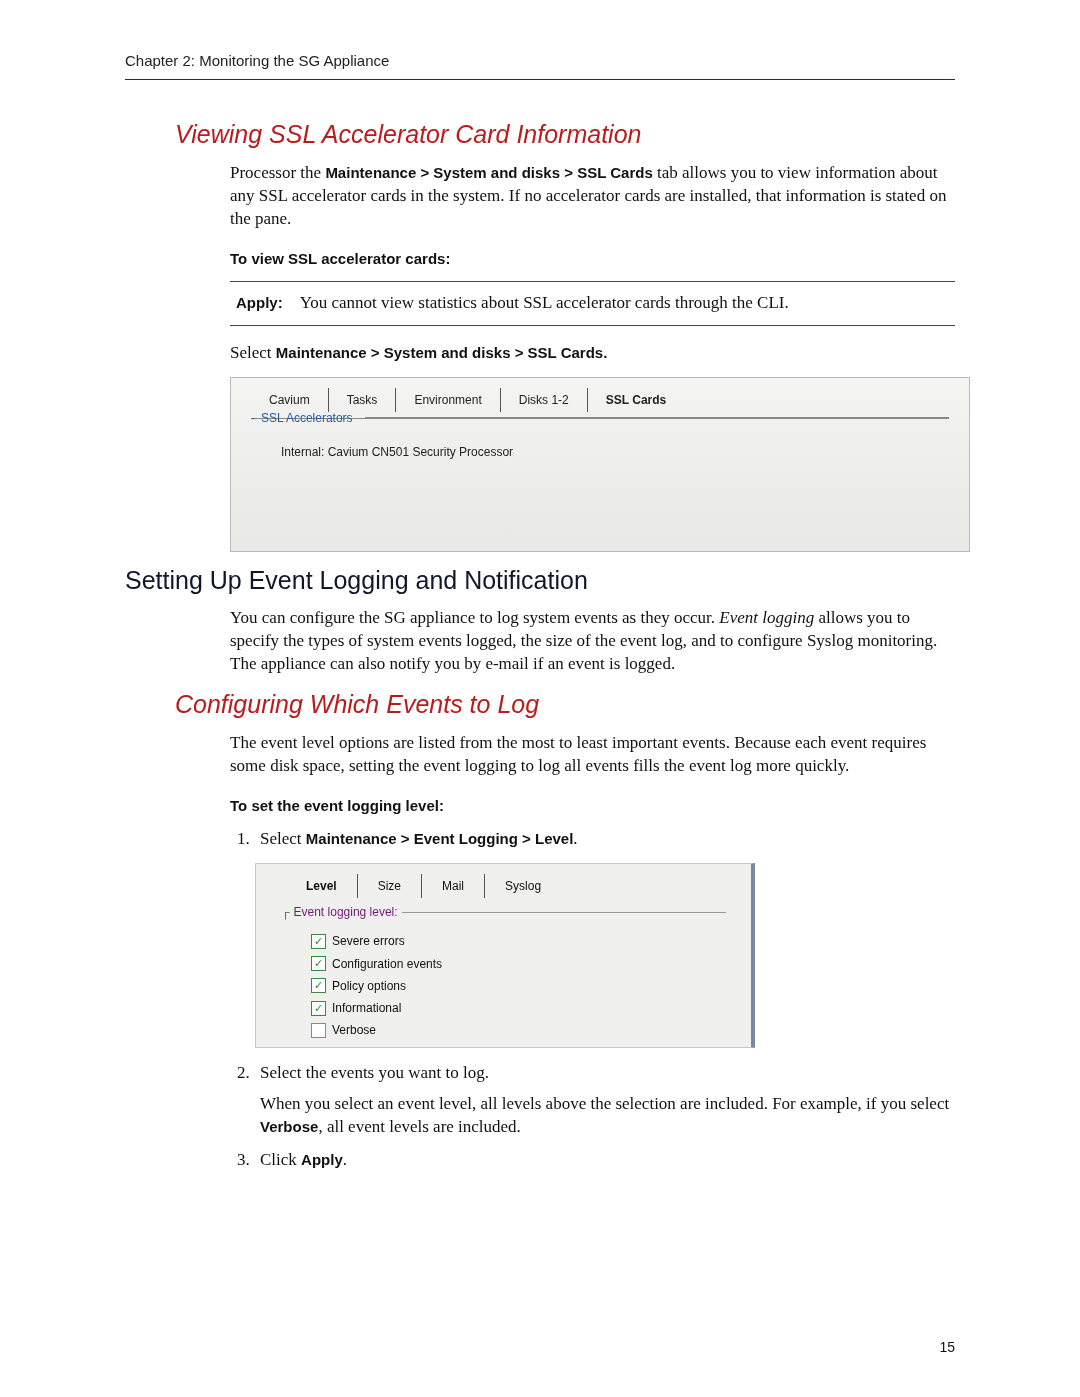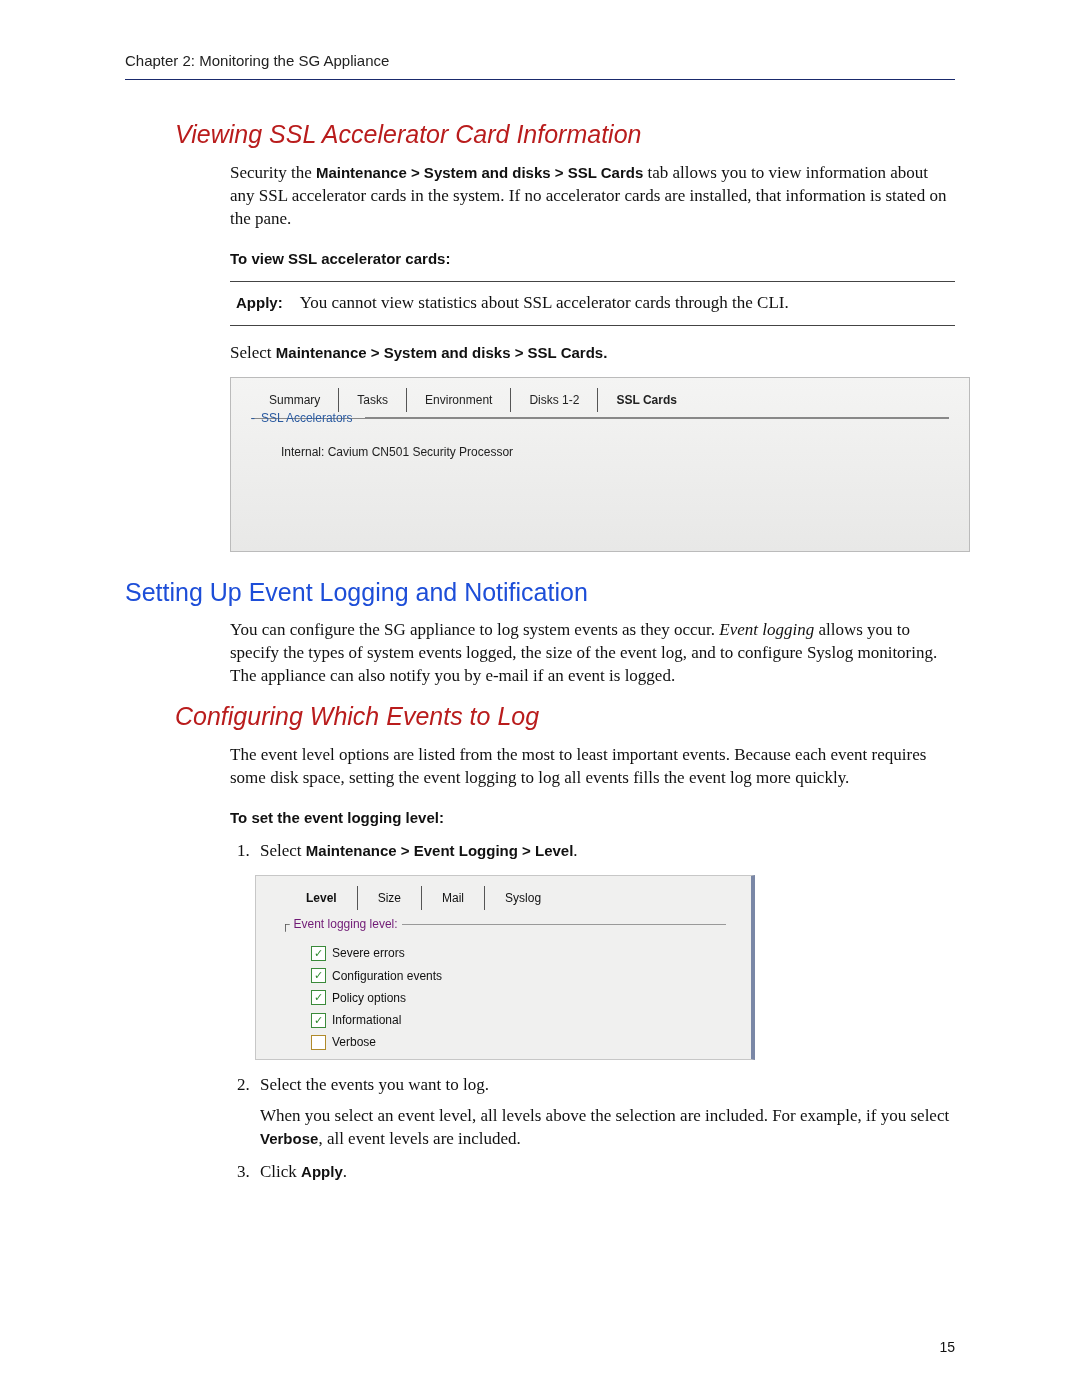--- a/index.html
+++ b/index.html
@@ -32,23 +32,23 @@
     font-family: Arial, Helvetica, sans-serif;
     font-style: italic;
     font-weight: 400;
     color: #b91c1c;
     font-size: 25px;
     margin: 0 0 10px 50px;
   }
   h2.h2-top {
     font-family: Arial, Helvetica, sans-serif;
     font-weight: 400;
-    color: #1d4ed8;
+    color: #0f172a;
     font-size: 25px;
-    margin: 24px 0 10px 0;
+    margin: 12px 0 10px 0;
   }
   p.body {
     margin: 6px 0 12px 105px;
     max-width: 725px;
   }
   .bold-inline { font-family: Arial, Helvetica, sans-serif; font-weight: bold; font-size: 15px; }
   .subhead {
     font-family: Arial, Helvetica, sans-serif;
     font-weight: bold;
     font-size: 15px;
@@ -163,36 +163,36 @@
 </head>
 <body>
 
 <div class="page">
   <div class="chapter-line">
     <span>Chapter 2:  Monitoring the SG Appliance</span>
   </div>
 
   <h2 class="h2-blue">Viewing SSL Accelerator Card Information</h2>
   <p class="body">
-    <span>Security the </span><span class="bold-inline">Maintenance &gt; System and disks &gt; SSL Cards</span><span> tab allows you to view information about any SSL accelerator cards in the system. If no accelerator cards are installed, that information is stated on the pane.</span>
+    <span>Processor the </span><span class="bold-inline">Maintenance &gt; System and disks &gt; SSL Cards</span><span> tab allows you to view information about any SSL accelerator cards in the system. If no accelerator cards are installed, that information is stated on the pane.</span>
   </p>
   <div class="subhead">To view SSL accelerator cards:</div>
 
   <div class="note-box">
     <span class="nlabel">Apply:</span>
     <span>You cannot view statistics about SSL accelerator cards through the CLI.</span>
   </div>
 
   <p class="body">
     <span>Select </span><span class="bold-inline">Maintenance &gt; System and disks &gt; SSL Cards.</span>
   </p>
 
   <div class="screenshot1">
     <div class="tabs1">
-      <div class="tab1">Summary</div>
+      <div class="tab1">Cavium</div>
       <div class="tab1">Tasks</div>
       <div class="tab1">Environment</div>
       <div class="tab1">Disks 1-2</div>
       <div class="tab1 last">SSL Cards</div>
     </div>
     <div class="hr-tabs"></div>
     <div class="group-line">
       <span class="group-dash">-</span>
       <span class="group-label">SSL Accelerators</span>
       <div style="flex:1;border-top:1px solid #888;margin-left:6px;"></div>

